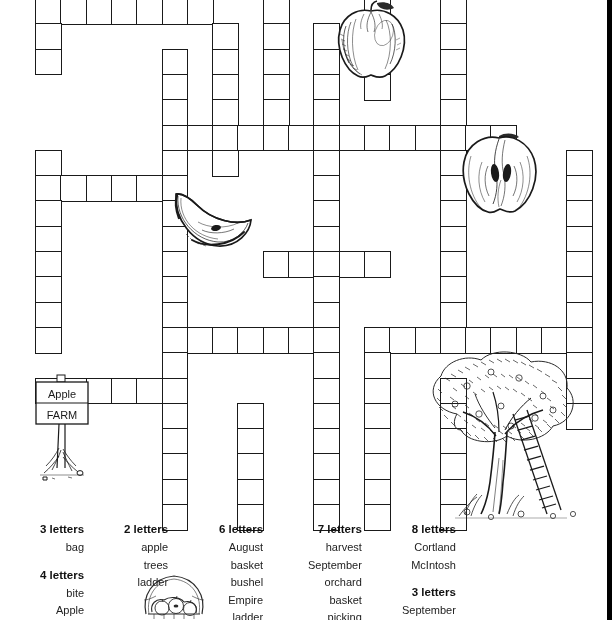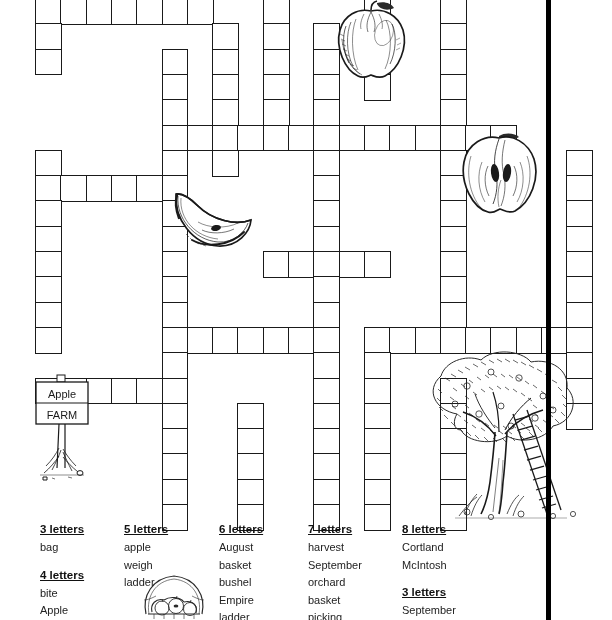--- a/index.html
+++ b/index.html
@@ -1,21 +1,21 @@
 <!DOCTYPE html>
 <html><head>
 <meta charset="utf-8">
 <style>
   html,body{margin:0;padding:0;}
   body{
     width:612px;height:620px;overflow:hidden;background:#fff;
     font-family:"Liberation Sans", sans-serif;
     position:relative;
   }
-  #page{position:absolute;left:0;top:0;width:551px;height:620px;}
+  #page{position:absolute;left:0;top:0;width:612px;height:620px;text-align:right;}
 
   
   .edge-band{position:absolute;top:0;right:0;width:5px;height:620px;background:#000;}
 
   
   #grid-layer{position:absolute;left:0;top:0;width:612px;height:520px;}
   .cell{
     position:absolute;
     box-sizing:border-box;
     border:1.6px solid #1a1a1a;
@@ -24,21 +24,21 @@
 
   
   .art{position:absolute;}
   .art svg{display:block;}
 
   
   #wordlist{position:absolute;left:0;top:522px;width:612px;height:98px;}
   .wl-col{position:absolute;top:0;}
   .wl-head{
     font-size:11.5px;font-weight:bold;color:#111;
-    text-decoration:underline;white-space:nowrap;line-height:14px;
+    white-space:nowrap;line-height:14px;
     margin-bottom:3px;
   }
   .wl-word{
     font-size:11px;color:#222;white-space:nowrap;line-height:17.5px;
   }
   .wl-group{margin-bottom:2px;}
   .wl-gap{height:9px;}
 </style>
 </head>
 <body>
@@ -395,23 +395,23 @@
         </div>
         <div class="wl-gap"></div>
         <div class="wl-group">
           <div class="wl-head">4 letters</div>
           <div class="wl-word">bite</div>
           <div class="wl-word">Apple</div>
         </div>
       </div>
       <div class="wl-col" style="left: 124px;">
         <div class="wl-group">
-          <div class="wl-head">5 letters</div>
+          <div class="wl-head">2 letters</div>
           <div class="wl-word">apple</div>
-          <div class="wl-word">weigh</div>
+          <div class="wl-word">trees</div>
           <div class="wl-word">ladder</div>
         </div>
       </div>
       <div class="wl-col" style="left: 219px;">
         <div class="wl-group">
           <div class="wl-head">6 letters</div>
           <div class="wl-word">August</div>
           <div class="wl-word">basket</div>
           <div class="wl-word">bushel</div>
           <div class="wl-word">Empire</div>

